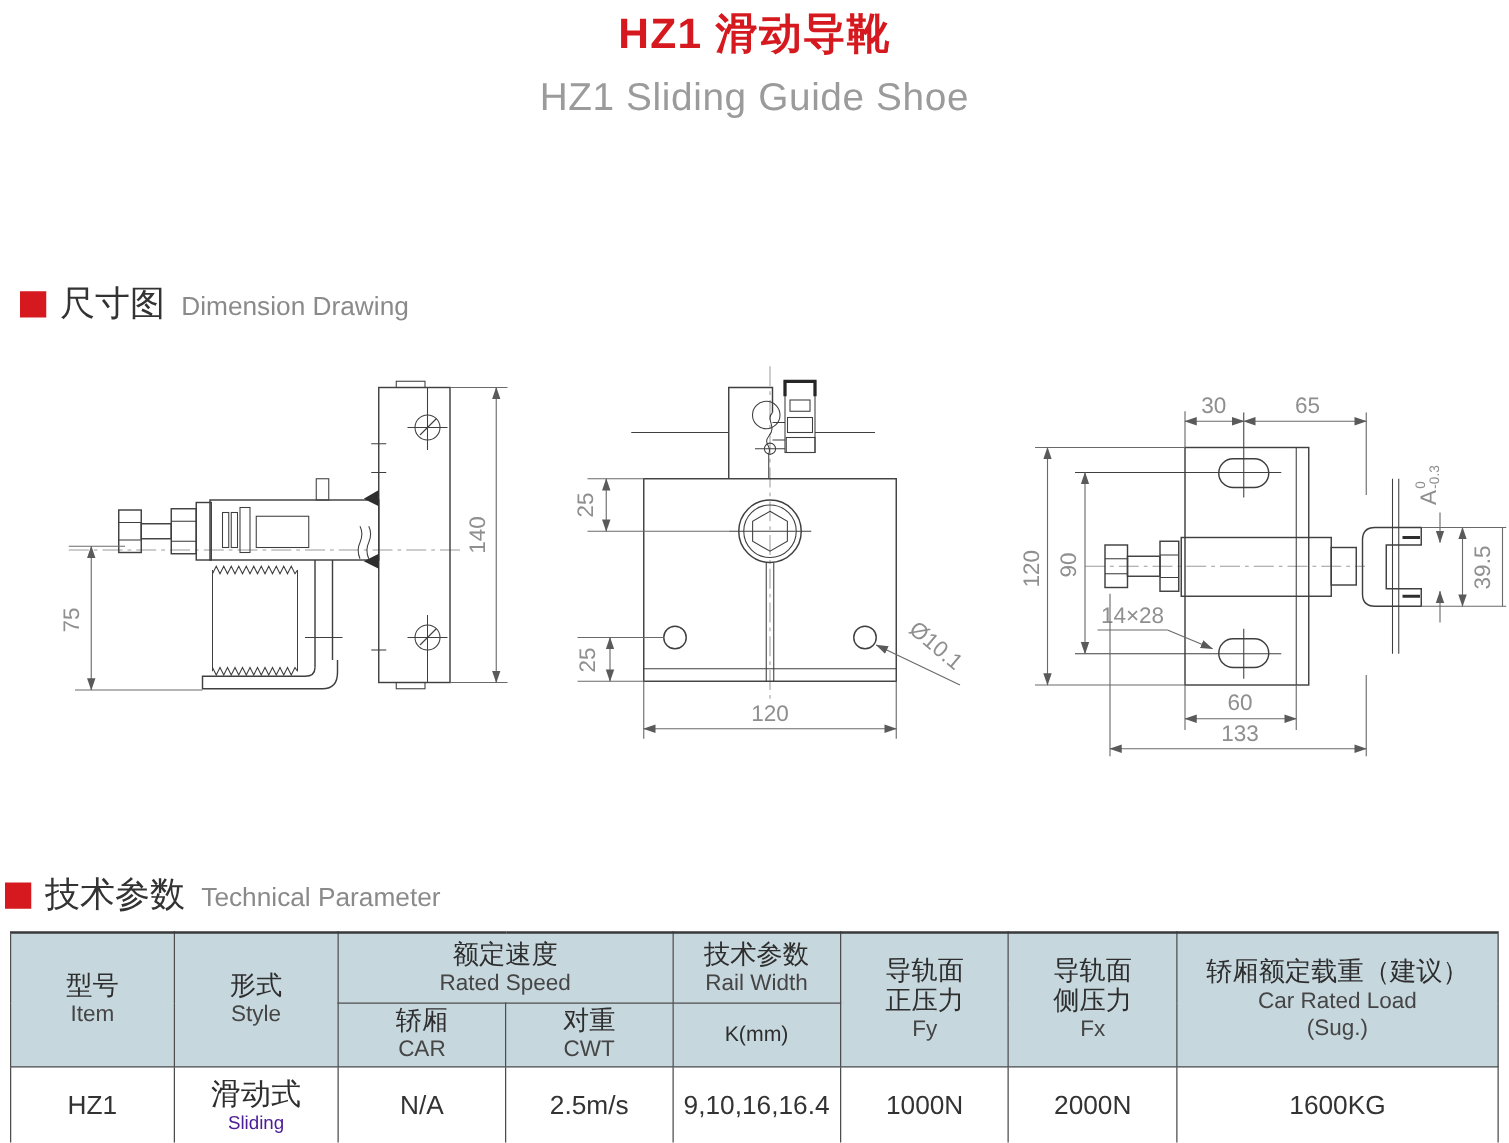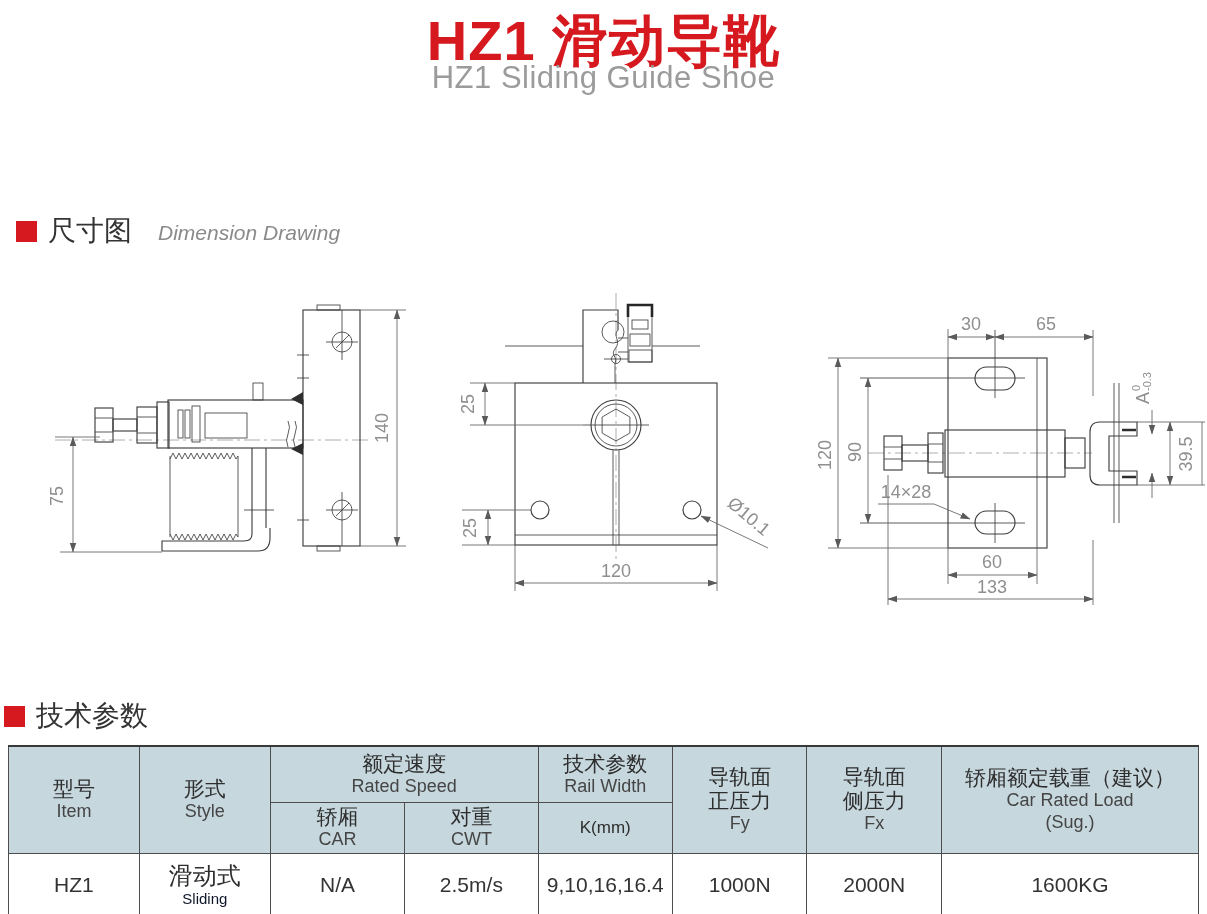--- a/index.html
+++ b/index.html
@@ -7,36 +7,36 @@
     width:1207px;height:914px;position:relative;background:#ffffff;
     font-family:"Liberation Sans", sans-serif;color:#333;overflow:hidden;
   }
   :root{
     --accent:#d6181f;
     --table-head-bg:#c6d7de;
     --line:#4d4d4d;
   }
   .title-zh{
     position:absolute;top:4px;left:0;width:100%;text-align:center;
-    font-size:56px;font-weight:800;color:var(--accent);letter-spacing:1px;
+    font-size:34px;font-weight:800;color:var(--accent);letter-spacing:1px;
   }
   .title-en{
     position:absolute;top:60px;left:0;width:100%;text-align:center;
     font-size:31px;font-weight:400;color:#9b9b9b;letter-spacing:0.5px;
   }
   .section-header{
     position:absolute;left:4px;display:flex;align-items:baseline;
   }
   .section-header .bullet{
     width:21px;height:21px;background:var(--accent);
     align-self:center;margin-right:11px;flex:0 0 auto;
   }
   .section-header .zh{font-size:28px;color:#333;}
-  .section-header .en{font-size:21px;color:#8a8a8a;margin-left:26px;font-style:italic;}
-  #sec-dimension{top:212px;padding-left:12px;}
+  .section-header .en{font-size:21px;color:#8a8a8a;margin-left:13px;}
+  #sec-dimension{top:224px;padding-left:12px;}
   #sec-technical{top:697px;}
   svg.drawings{position:absolute;left:0;top:272px;width:1207px;height:348px;}
 
   
   .ol{stroke:#3f3f3f;fill:none;stroke-width:1.15px;}
   .ol2{stroke:#3f3f3f;fill:none;stroke-width:0.85px;}
   .boldl{stroke:#262626;fill:none;stroke-width:2.6px;}
   .dim{stroke:#6a6a6a;fill:none;stroke-width:0.9px;}
   .cl{stroke:#9a9a9a;fill:none;stroke-width:0.8px;stroke-dasharray:16 4 3 4;}
   text.d{fill:#8f8f8f;font-size:18px;font-family:"Liberation Sans",sans-serif;}
@@ -55,21 +55,21 @@
     background:var(--table-head-bg);
   }
   .param-table .r1 td{height:53px;}
   .param-table .r2 td{height:48px;}
   .param-table td .zh{font-size:21px;color:#2e2e2e;line-height:1.15;}
   .param-table td .en{font-size:18px;color:#454545;line-height:1.2;}
   .param-table tr.data td{
     background:#ffffff;height:60px;font-size:21px;color:#333;
   }
   .param-table tr.data .zh{font-size:24px;}
-  .param-table tr.data .en{font-size:15px;color:#0f172a;}
+  .param-table tr.data .en{font-size:15px;color:#4c1d95;}
   .klabel{font-size:17px;color:#2e2e2e;}
 </style>
 </head>
 <body>
 
 <div class="title-zh">HZ1 滑动导靴</div>
 <div class="title-en">HZ1 Sliding Guide Shoe</div>
 
 <div class="section-header" id="sec-dimension">
   <span class="bullet"></span>
@@ -308,20 +308,21 @@
       <line class="dim" x1="1170" y1="422" x2="1170" y2="485" marker-start="url(#arr)" marker-end="url(#arr)"></line>
       <line class="dim" x1="1202" y1="422" x2="1202" y2="485"></line>
       <text class="d" text-anchor="middle" transform="translate(1192,454) rotate(-90)">39.5</text>
     </g>
   </g>
 </svg>
 
 <div class="section-header" id="sec-technical">
   <span class="bullet"></span>
   <span class="zh">技术参数</span>
+  <span class="en">Technical Parameter</span>
 </div>
 
 <table class="param-table">
   <colgroup>
     <col style="width:11%">
       <col style="width:11%">
       <col style="width:11.3%">
       <col style="width:11.2%">
     <col style="width:11.3%">
       <col style="width:11.3%">

